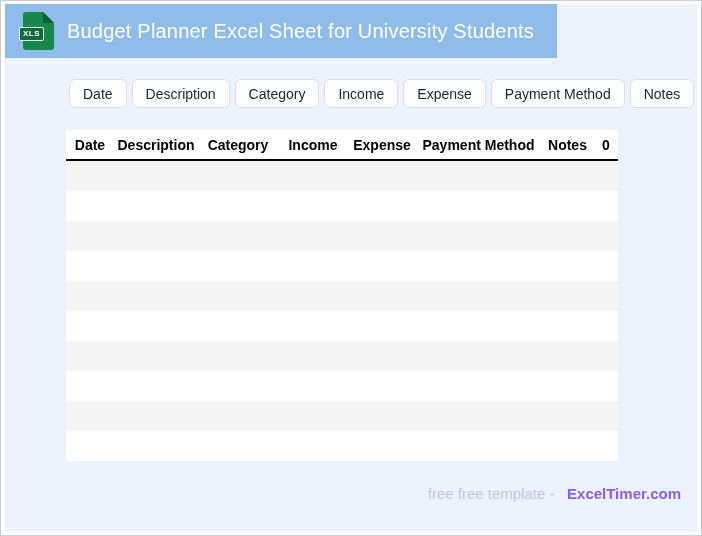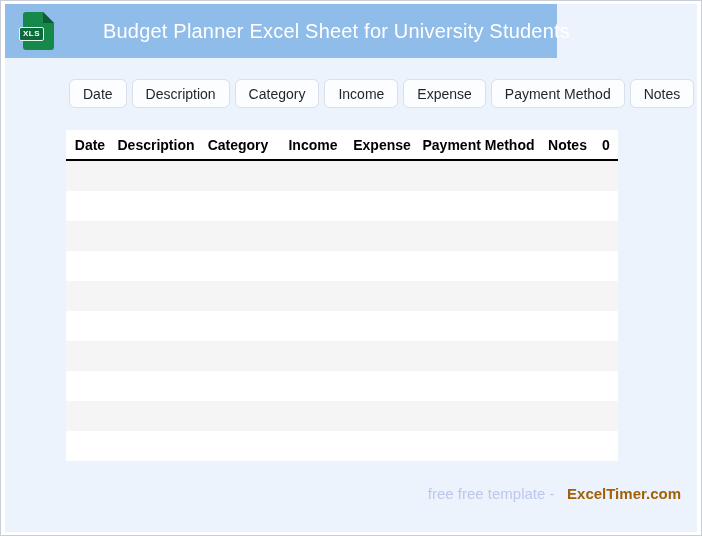--- a/index.html
+++ b/index.html
@@ -8,21 +8,21 @@
     position:relative;width:702px;height:536px;box-sizing:border-box;
     border:1px solid #c9ced6;background:#ffffff;overflow:hidden;
   }
   .panel{
     position:absolute;left:4px;top:3px;right:4px;bottom:3px;
     background:#edf3fc;
   }
   
   .header-band{
     position:absolute;left:0;top:0;width:552px;height:54px;
-    background:#8fbce8;display:flex;align-items:center;gap:36px;
+    background:#8fbce8;display:flex;align-items:center;
   }
   .file-icon-wrap{position:relative;margin-left:18px;width:31px;height:38px;flex:0 0 auto;}
   .file-icon-wrap svg{display:block;}
   .xls-badge{
     position:absolute;left:-4px;top:15px;
     background:#0a6b3b;color:#fff;font-size:8px;font-weight:bold;
     padding:2px 3px;border:1px solid #e9f5ef;border-radius:2px;
     letter-spacing:.5px;line-height:1;
   }
   .page-title{
@@ -53,21 +53,21 @@
   }
   .tr{display:flex;height:30px;}
   .tr.odd{background:#f5f5f6;}
   .tr.even{background:#ffffff;}
   .td{height:30px;}
   
   .footer{
     position:absolute;right:16px;top:481px;
     font-size:15px;color:#bdc7ec;white-space:nowrap;
   }
-  .footer .brand{font-weight:bold;color:#a16207;text-decoration:none;cursor:pointer;}
+  .footer .brand{font-weight:bold;color:#8b5cf6;text-decoration:none;cursor:pointer;}
 </style>
 </head>
 <body>
 
 <div id="app">
   <div class="panel">
 
     <div class="header-band">
       <div class="file-icon-wrap">
         <svg width="31" height="38" viewBox="0 0 31 38">

